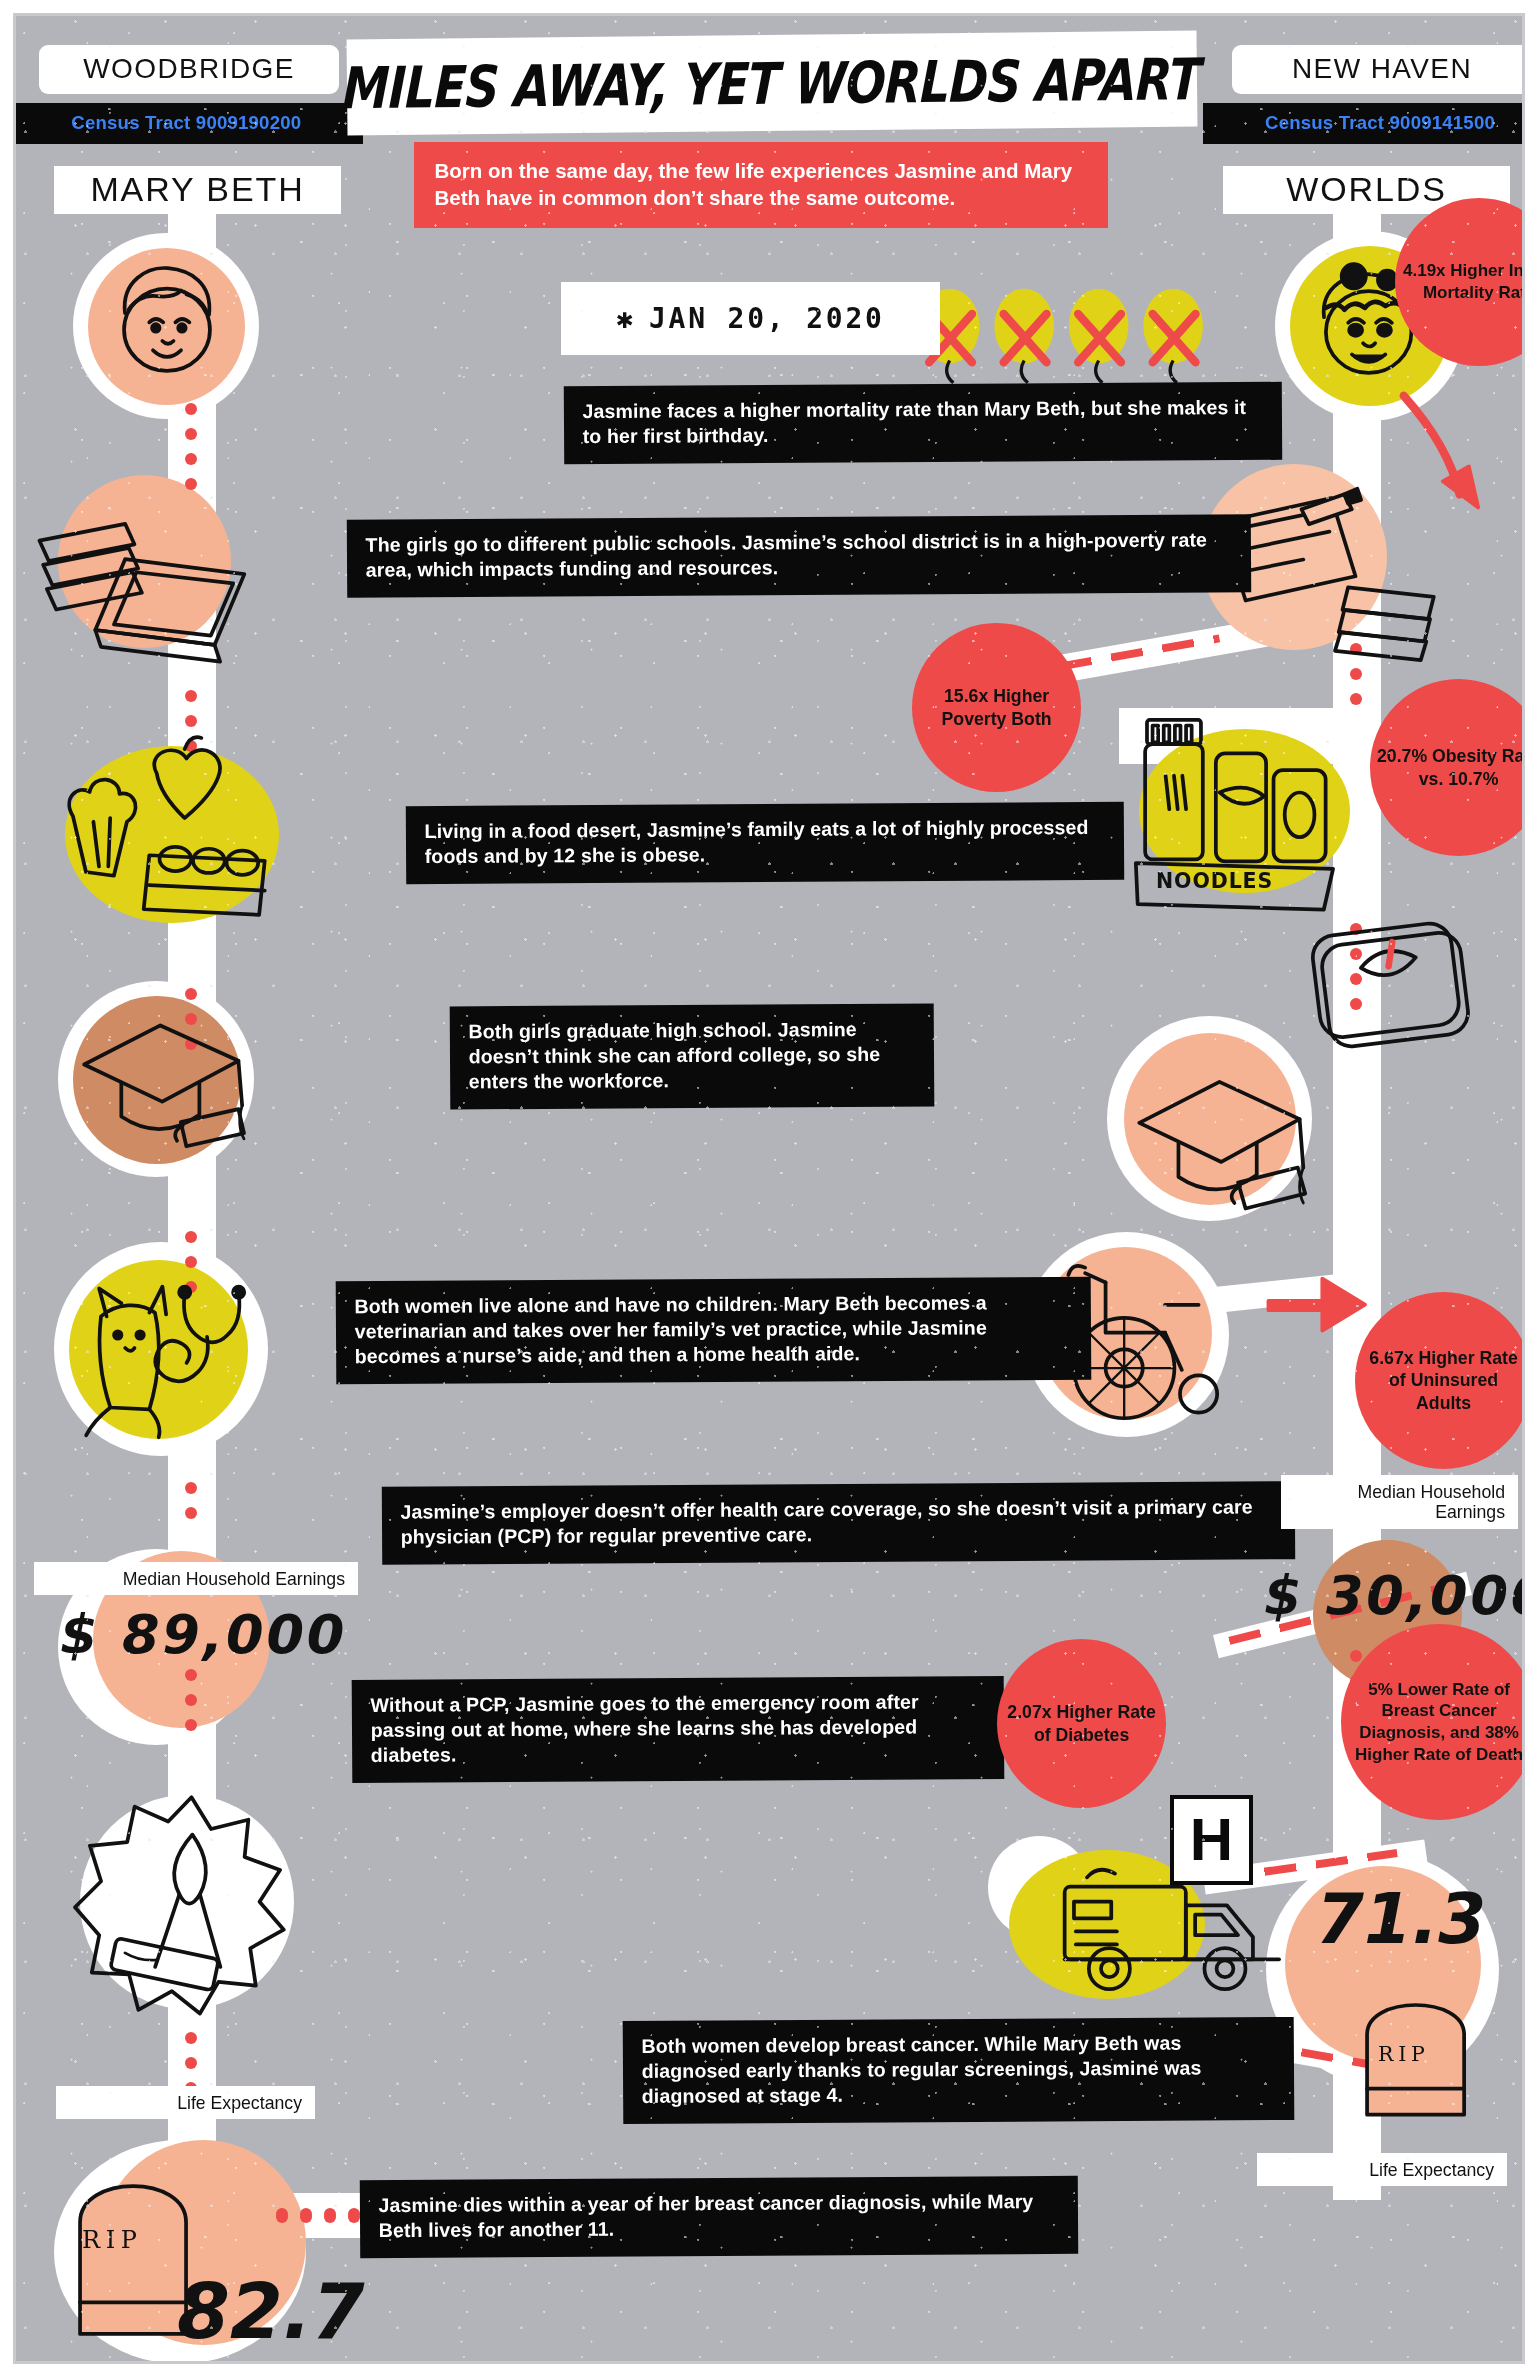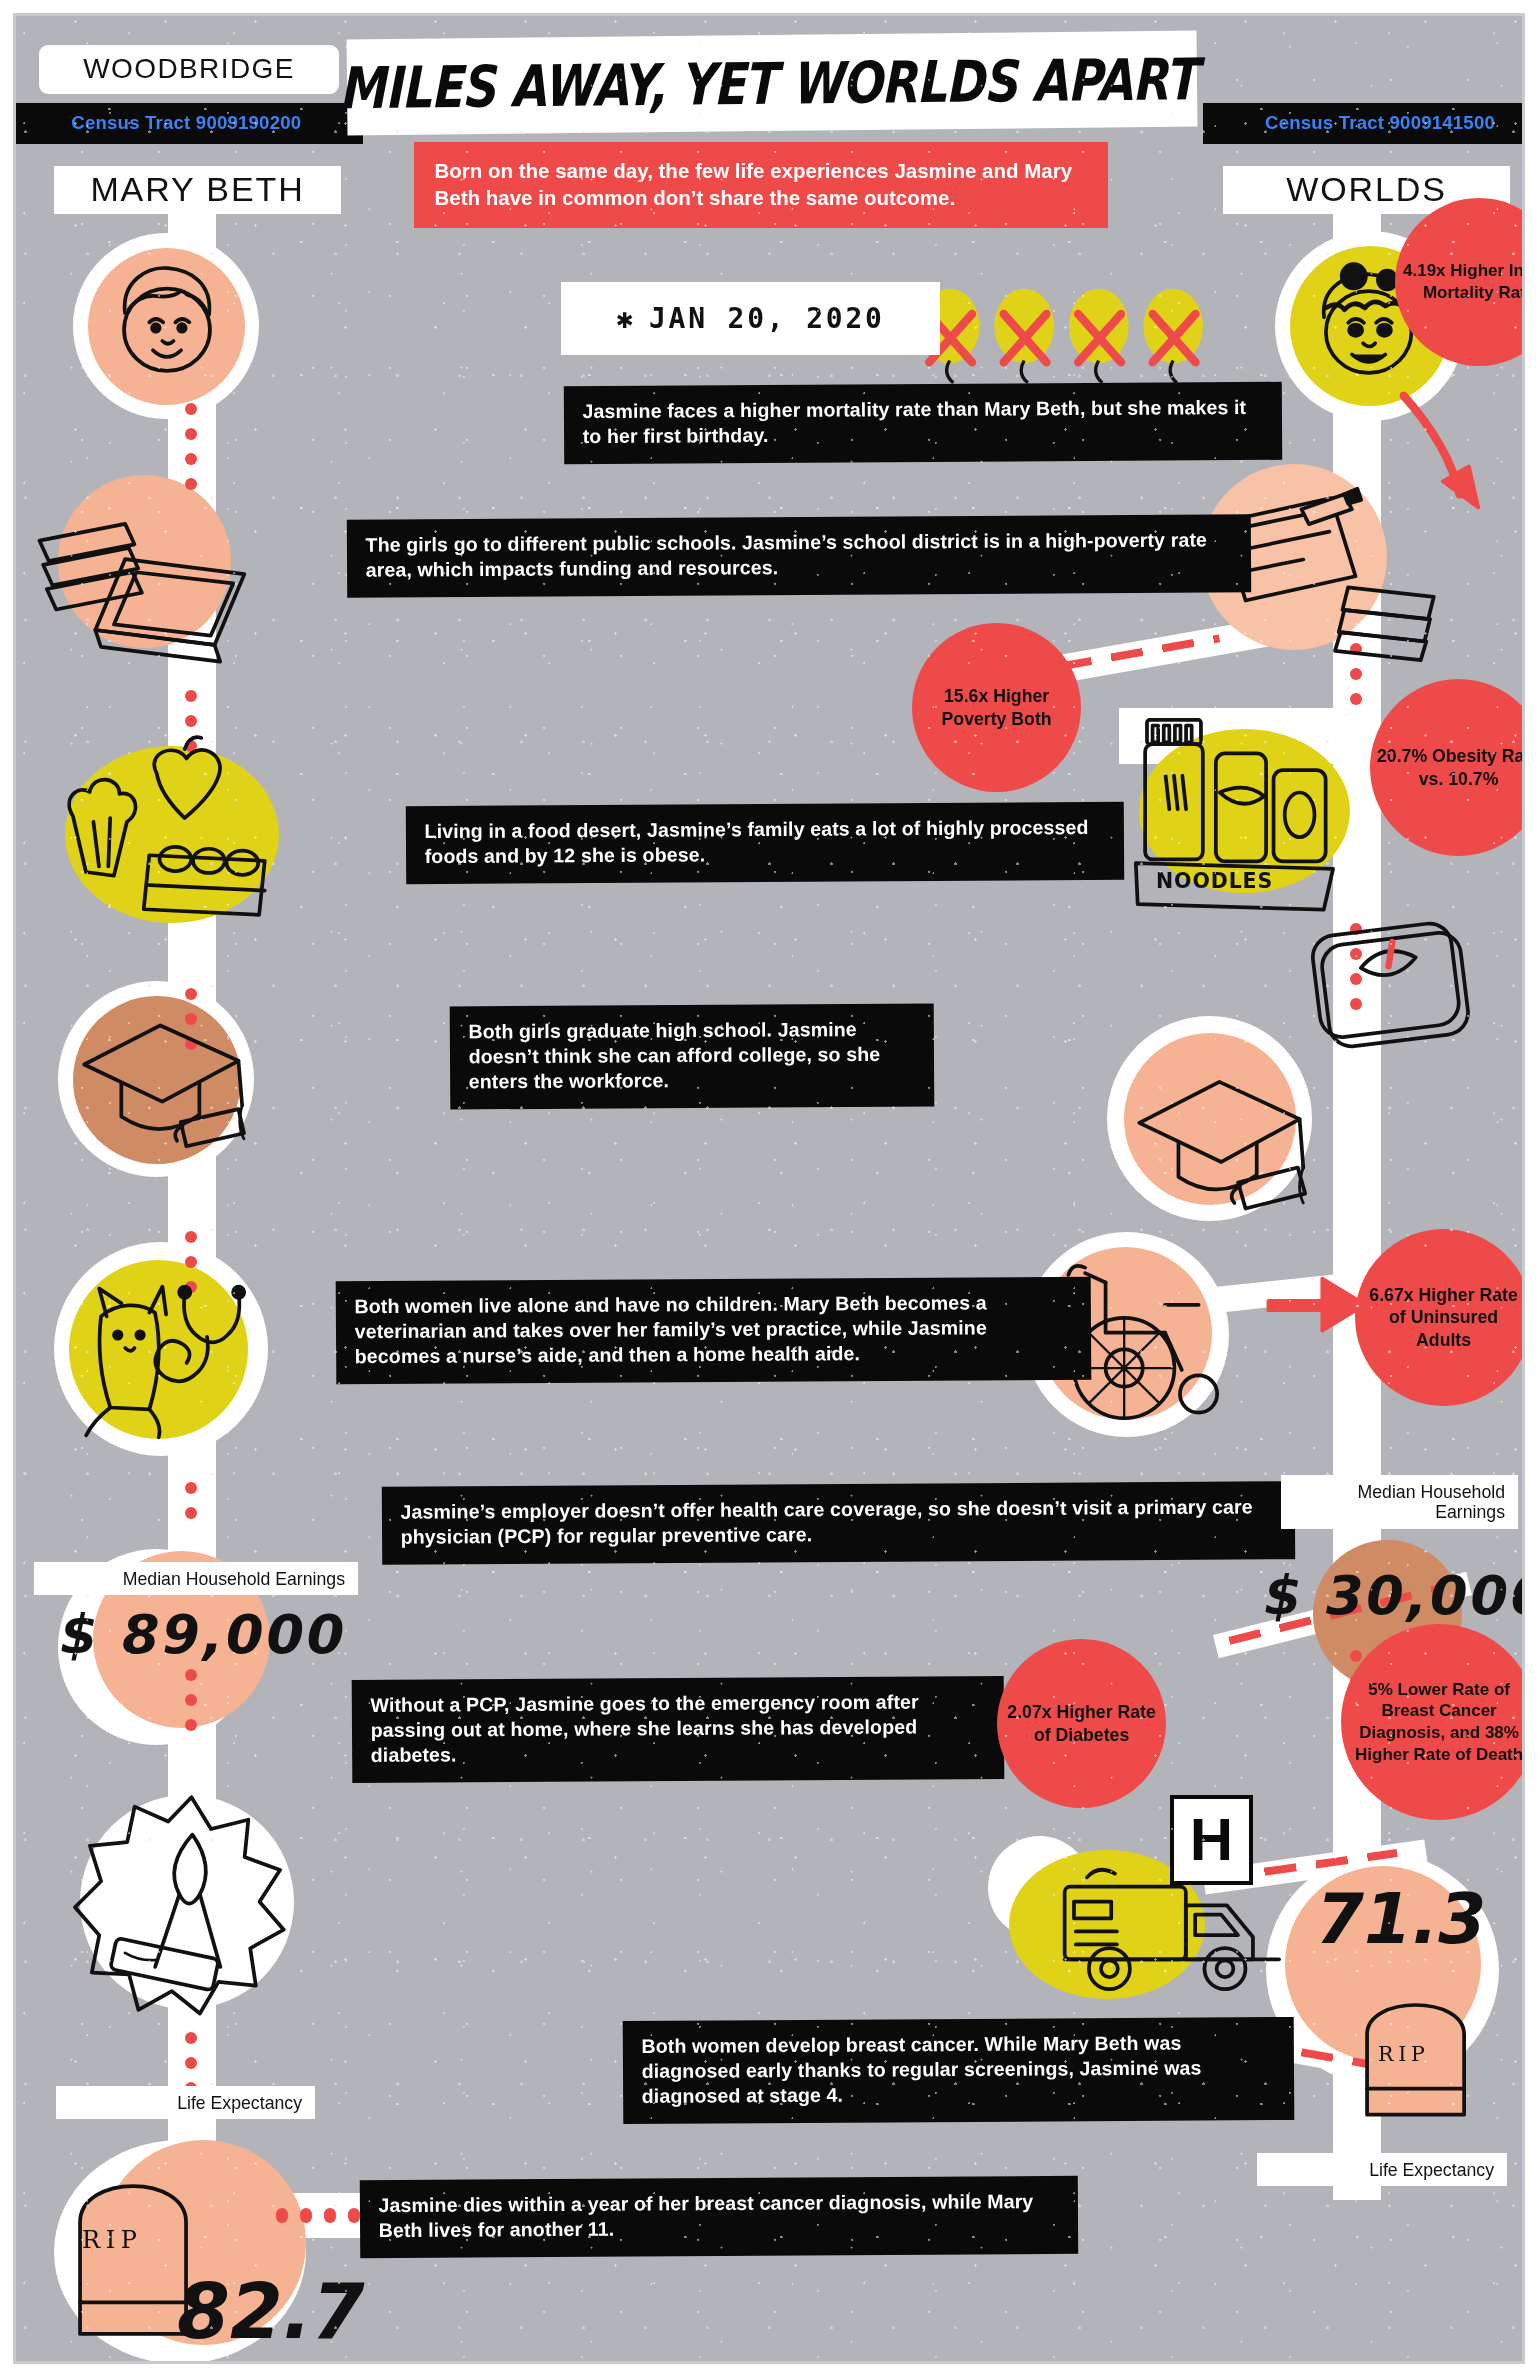--- a/index.html
+++ b/index.html
@@ -202,20 +202,21 @@
   </svg>
 
   <div class="l cityname" style="left:39px;top:45px;width:270px;">WOODBRIDGE</div>
   <div class="l tract" style="left:9.3px;top:103px;width:328px;">Census Tract 9009190200</div>
   <div class="l personname" style="left:54px;top:166px;width:257px;">MARY BETH</div>
 
   <div class="l title" style="left:347px;top:35px;width:850px;height:96px;">
     <span>MILES AWAY, YET WORLDS APART</span>
   </div>
 
+  <div class="l cityname" style="left:1232px;top:45px;width:270px;">NEW HAVEN</div>
   <div class="l tract" style="left:1203px;top:103px;width:328px;">Census Tract 9009141500</div>
   <div class="l personname" style="left:1223px;top:166px;width:257px;">WORLDS</div>
 
   <div class="l redbox" style="left:414px;top:142px;width:653px;">Born on the same day, the few life experiences Jasmine and Mary Beth have in common don’t share the same outcome.</div>
 
   <div class="l whitebox" style="left:561px;top:282px;width:345px;height:58px;display:flex;align-items:center;justify-content:center;gap:13px;">
     <span class="handdate" style="position:static;font-size:28px;">✱</span>
     <span class="handdate" style="position:static;font-size:28px;">JAN 20, 2020</span>
   </div>
 
@@ -438,21 +439,21 @@
     <circle cx="86" cy="128" r="20"></circle>
     <path d="M86 74 l0 108 M32 128 l108 0 M48 90 l76 76 M124 90 l-76 76" style="stroke-width:2.5"></path>
     <circle cx="166" cy="156" r="20"></circle>
     <path d="M66 36 l0 54 l64 0"></path>
     <path d="M66 36 l-22 -10"></path>
     <path d="M130 90 l18 40"></path>
     <path d="M44 20 q-14 -6 -18 8"></path>
     <path d="M130 60 l36 0"></path>
   </svg>
 
-  <div class="l bubble" style="left:1355px;top:1229px;width:166px;height:166px;">6.67x Higher Rate of Uninsured Adults</div>
+  <div class="l bubble" style="left:1355px;top:1292px;width:166px;height:166px;">6.67x Higher Rate of Uninsured Adults</div>
 
   <div class="l blackbox tilt" style="left:382px;top:1484px;width:876px;">Jasmine’s employer doesn’t offer health care coverage, so she doesn’t visit a primary care physician (PCP) for regular preventive care.</div>
 
   <div class="l label-tab" style="left:1281px;top:1475px;width:211px;">Median Household Earnings</div>
   <div class="l blob tan" style="left:1313px;top:1540px;width:149px;height:149px;"></div>
   <div class="l handnum" style="left:1264px;top:1564px;font-size:54px;letter-spacing:2.8px;">$ 30,000</div>
 
   <div class="l whiteblob" style="left:58px;top:1549px;width:196px;height:196px;"></div>
   <div class="l label-tab" style="left:34px;top:1562px;width:298px;">Median Household Earnings</div>
   <div class="l blob peach" style="left:93px;top:1551px;width:177px;height:177px;"></div>

